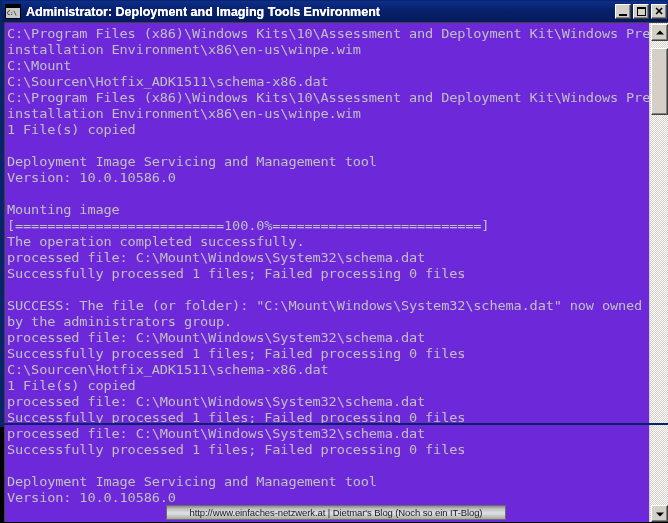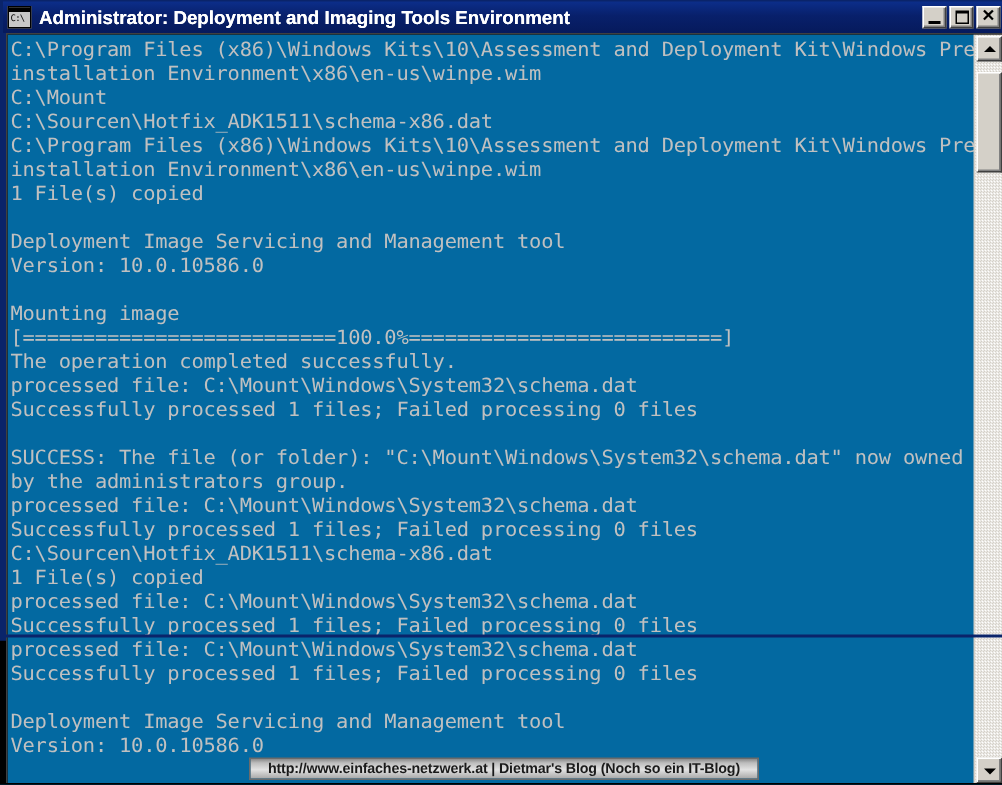--- a/index.html
+++ b/index.html
@@ -134,21 +134,21 @@
     border-top: 1px solid #404040;
     border-left: 1px solid #404040;
     overflow: hidden;
   }
   .console {
     position: absolute;
     left: 0;
     top: 0;
     width: 645px;
     height: 500px;
-    background: #0369a1;
+    background: #6d28d9;
     overflow: hidden;
     box-sizing: border-box;
     padding: 3px 0 16px 2px;
   }
   .con-line {
     color: #c0c0c0;
     font-family: "DejaVu Sans Mono", monospace;
     font-size: 13px;
     line-height: 16px;
     height: 16px;
@@ -227,21 +227,21 @@
     width: 340px;
     height: 15px;
     background: linear-gradient(to bottom, #8a8a8a 0%, #bdbdbd 20%, #e2e2e2 55%, #a8a8a8 100%);
     border: 1px solid #6b6b6b;
     box-sizing: border-box;
     display: flex;
     align-items: center;
     justify-content: center;
     font-family: "Liberation Sans", sans-serif;
     font-size: 9.5px;
-    font-weight: bold;
+    font-weight: normal;
     color: #1a1a1a;
     white-space: nowrap;
     letter-spacing: -0.1px;
     overflow: hidden;
   }
 
   
   .bottom-edge {
     position: absolute;
     left: 0;

